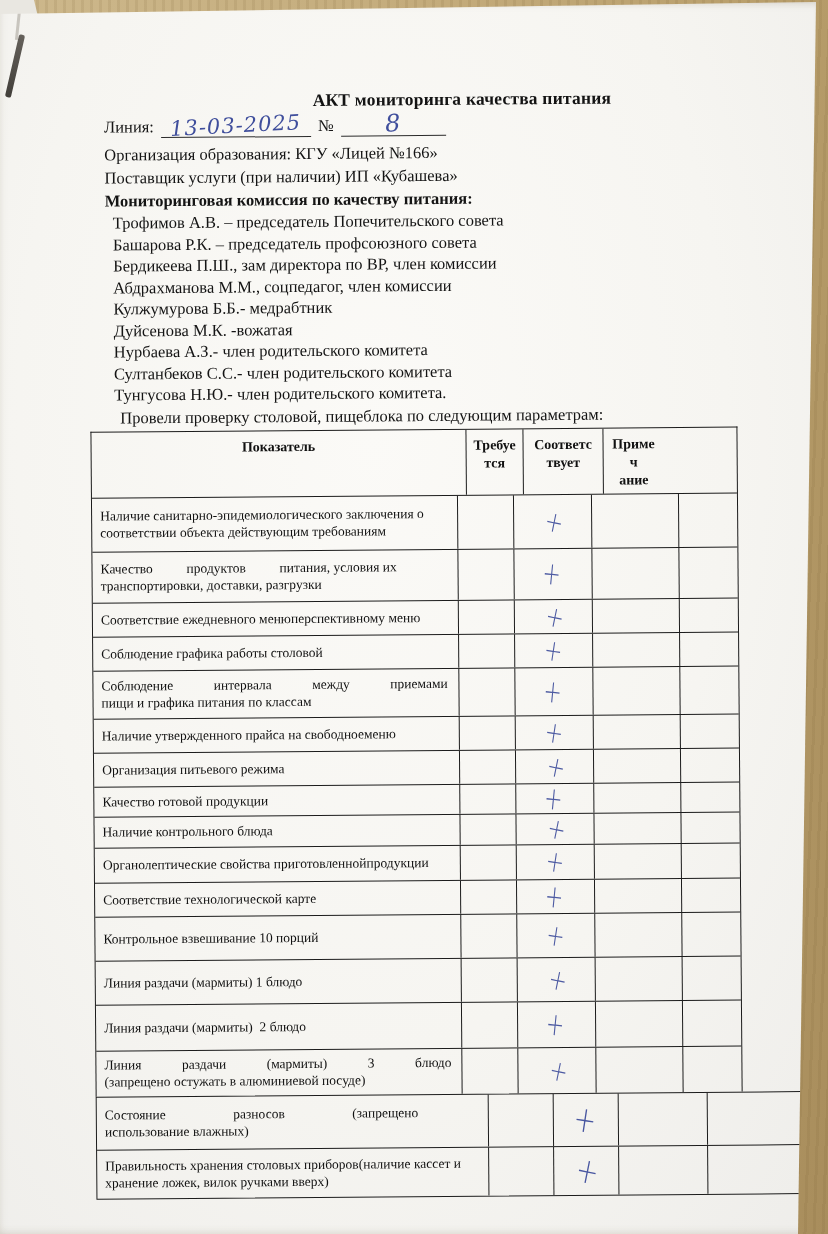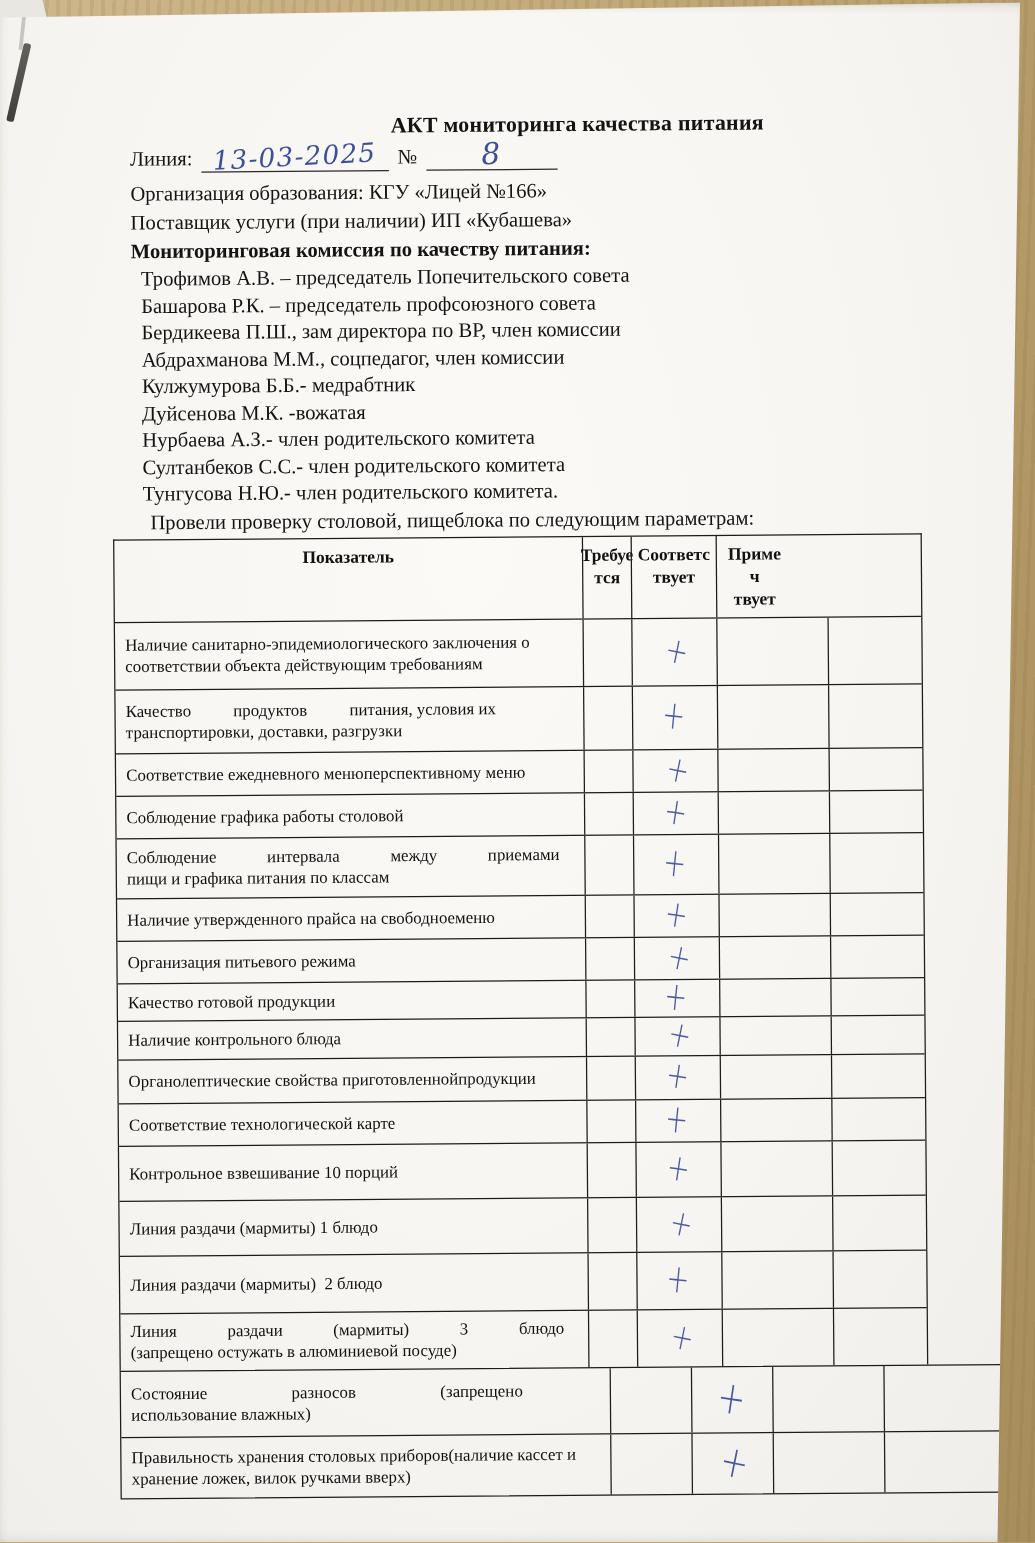--- a/index.html
+++ b/index.html
@@ -91,22 +91,22 @@
     box-sizing:border-box;
   }
   .trow{display:flex;border-top:1.4px solid var(--line,#1c1c1c);}
   .trow:first-child{border-top:none;}
   .table-ext .trow:first-child{border-top:none;}
   .c{border-left:1.4px solid var(--line,#1c1c1c);box-sizing:border-box;}
   .c:first-child{border-left:none;}
 
   .c1{width:374px;padding:5px 8px;font-size:13.5px;line-height:17px;
       white-space:pre-wrap;display:flex;align-items:center;color:#111;}
-  .c2{width:39px;}
-  .c3{width:68px;display:flex;align-items:center;justify-content:center;}
+  .c2{width:57px;}
+  .c3{width:80px;display:flex;align-items:center;justify-content:center;}
   .c4{width:89px;}
   .c5{width:61px;}
 
   .table-ext .c1{width:392px;}
   .table-ext .c2{width:65px;}
   .table-ext .c3{width:65px;}
   .table-ext .c4{width:90px;}
   .table-ext .c5{width:95px;}
 
   .th{font-weight:bold;font-size:14px;line-height:18px;text-align:center;
@@ -161,21 +161,21 @@
 
       <div class="table-main">
         <div class="trow" style="min-height:57px;">
           <div class="c c1 th">Показатель</div>
           <div class="c c2 th">Требуе
 тся</div>
           <div class="c c3 th">Соответс
 твует</div>
           <div class="c c5 th">Приме
 ч
-твует</div>
+ание</div>
         </div>
 
         <div class="trow" style="min-height:53px;">
           <div class="c c1">Наличие санитарно-эпидемиологического заключения о
 соответствии объекта действующим требованиям</div>
           <div class="c c2"></div>
           <div class="c c3">
               <span class="check">+</span>
             </div>
           <div class="c c4"></div>

